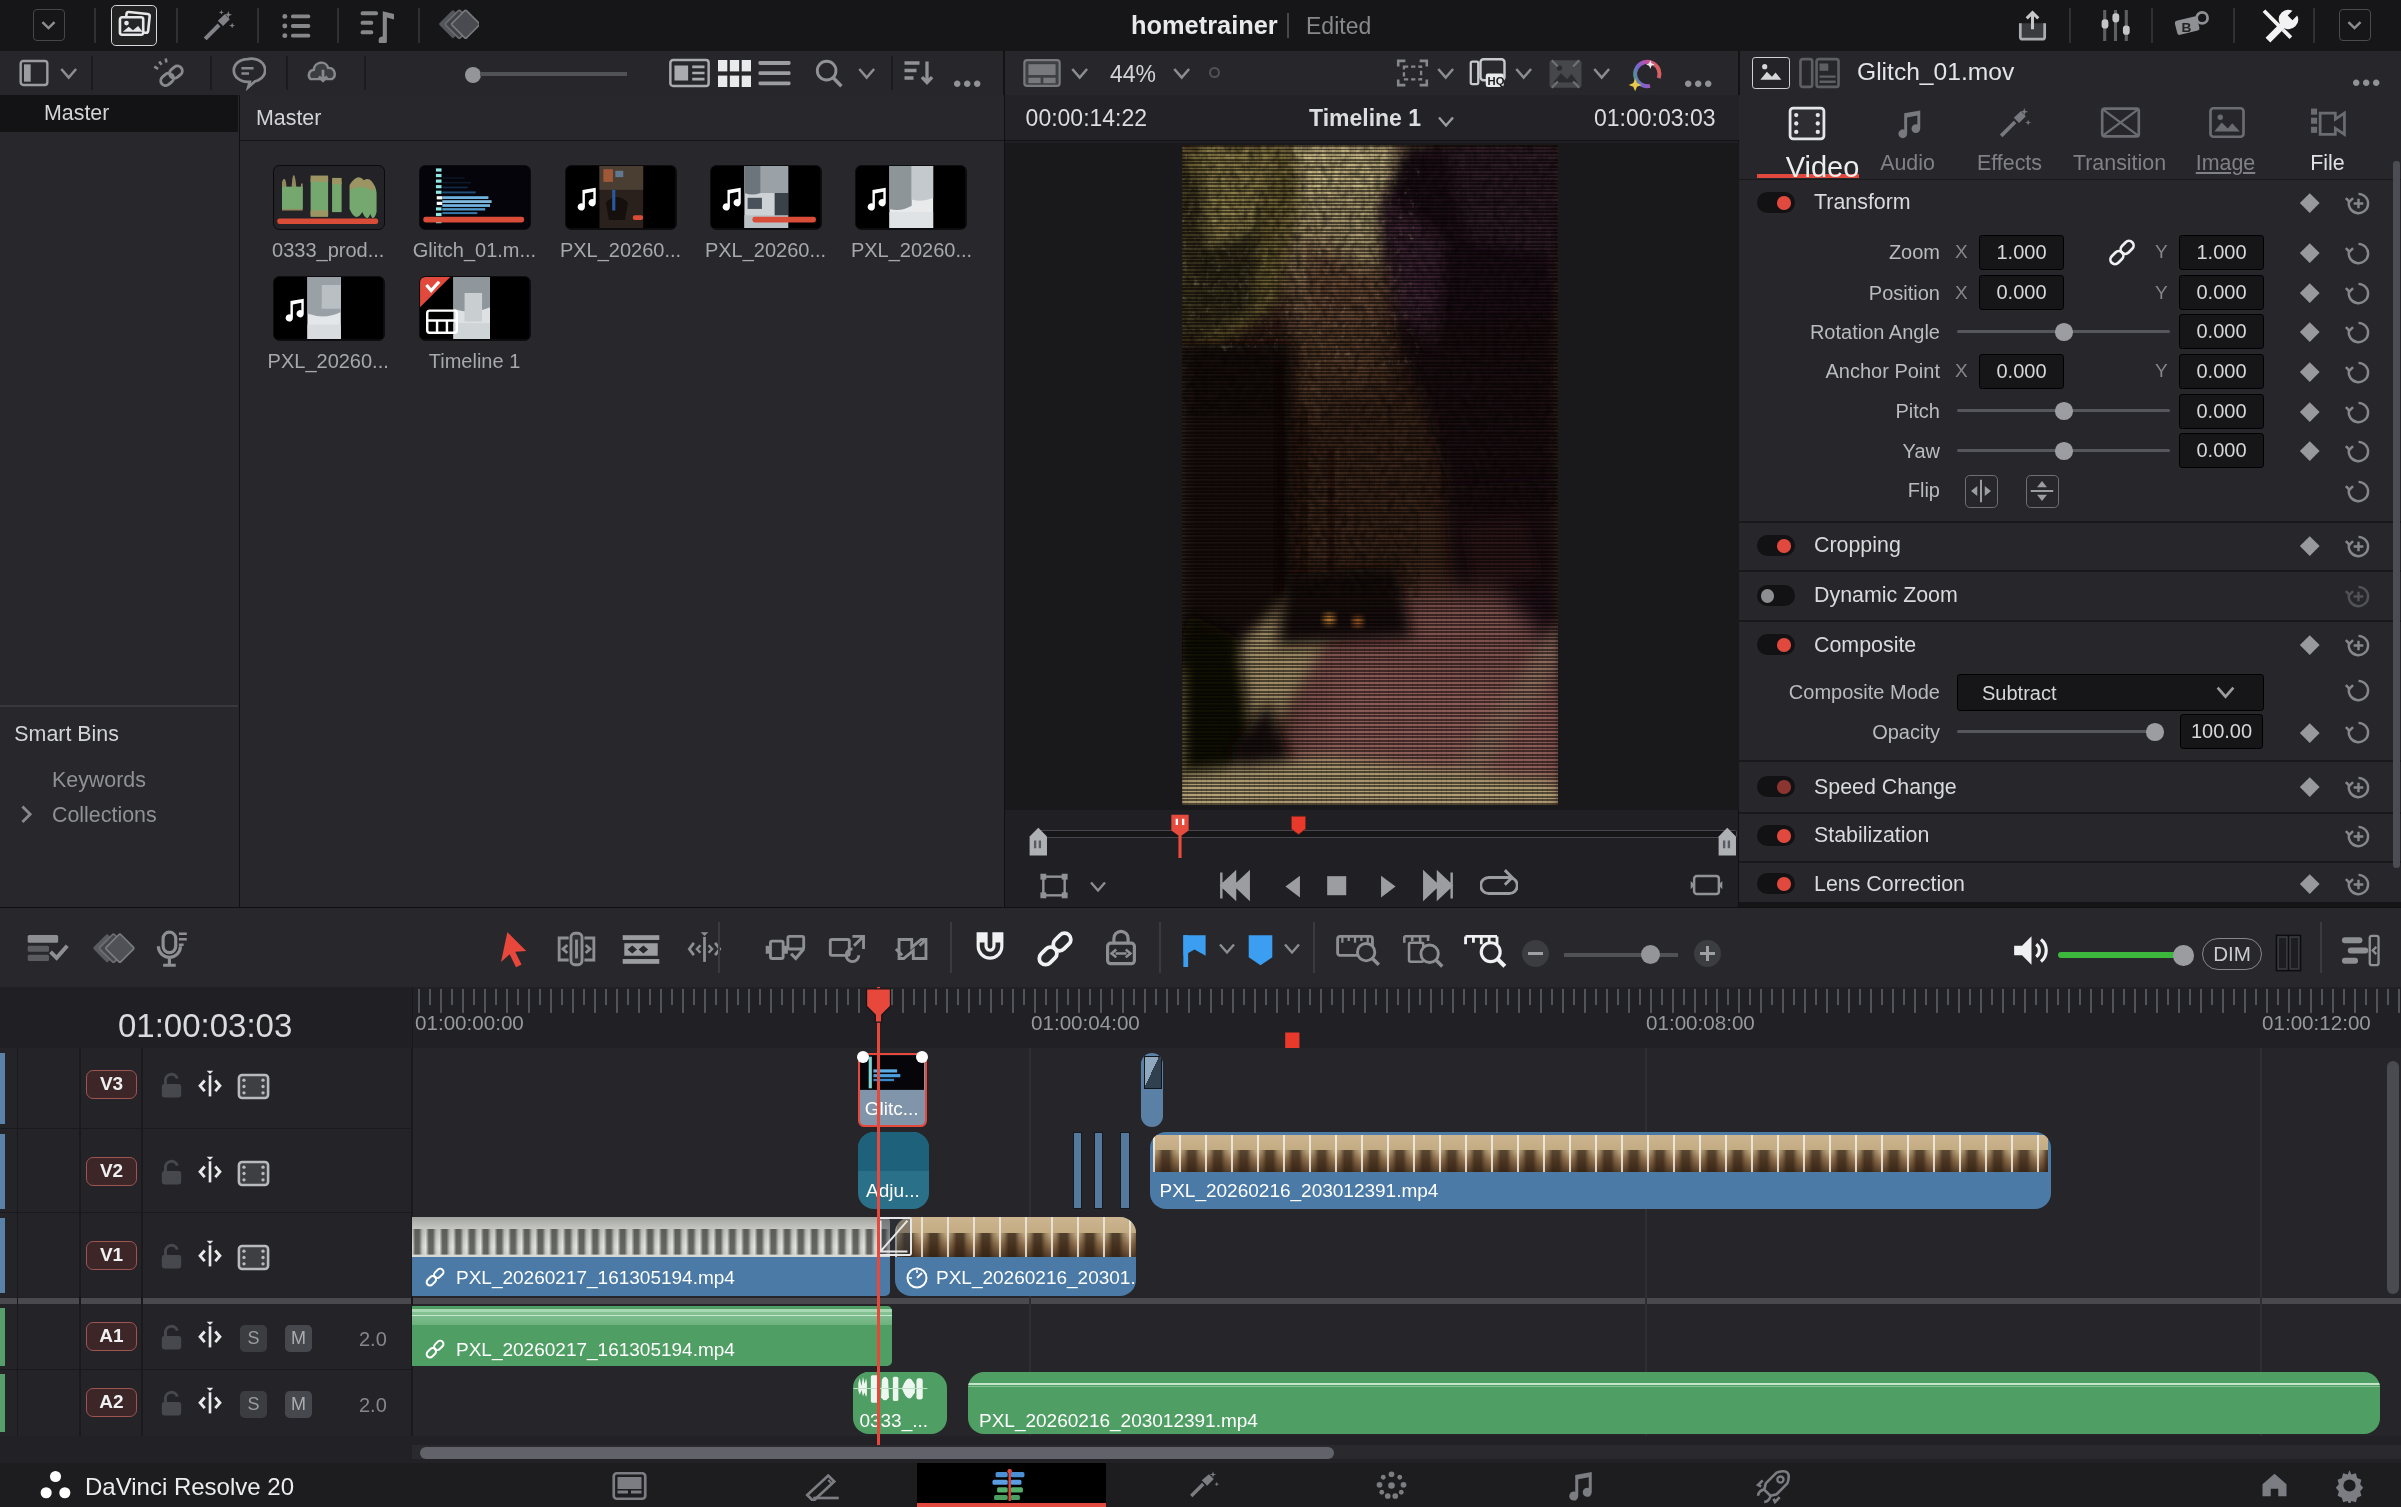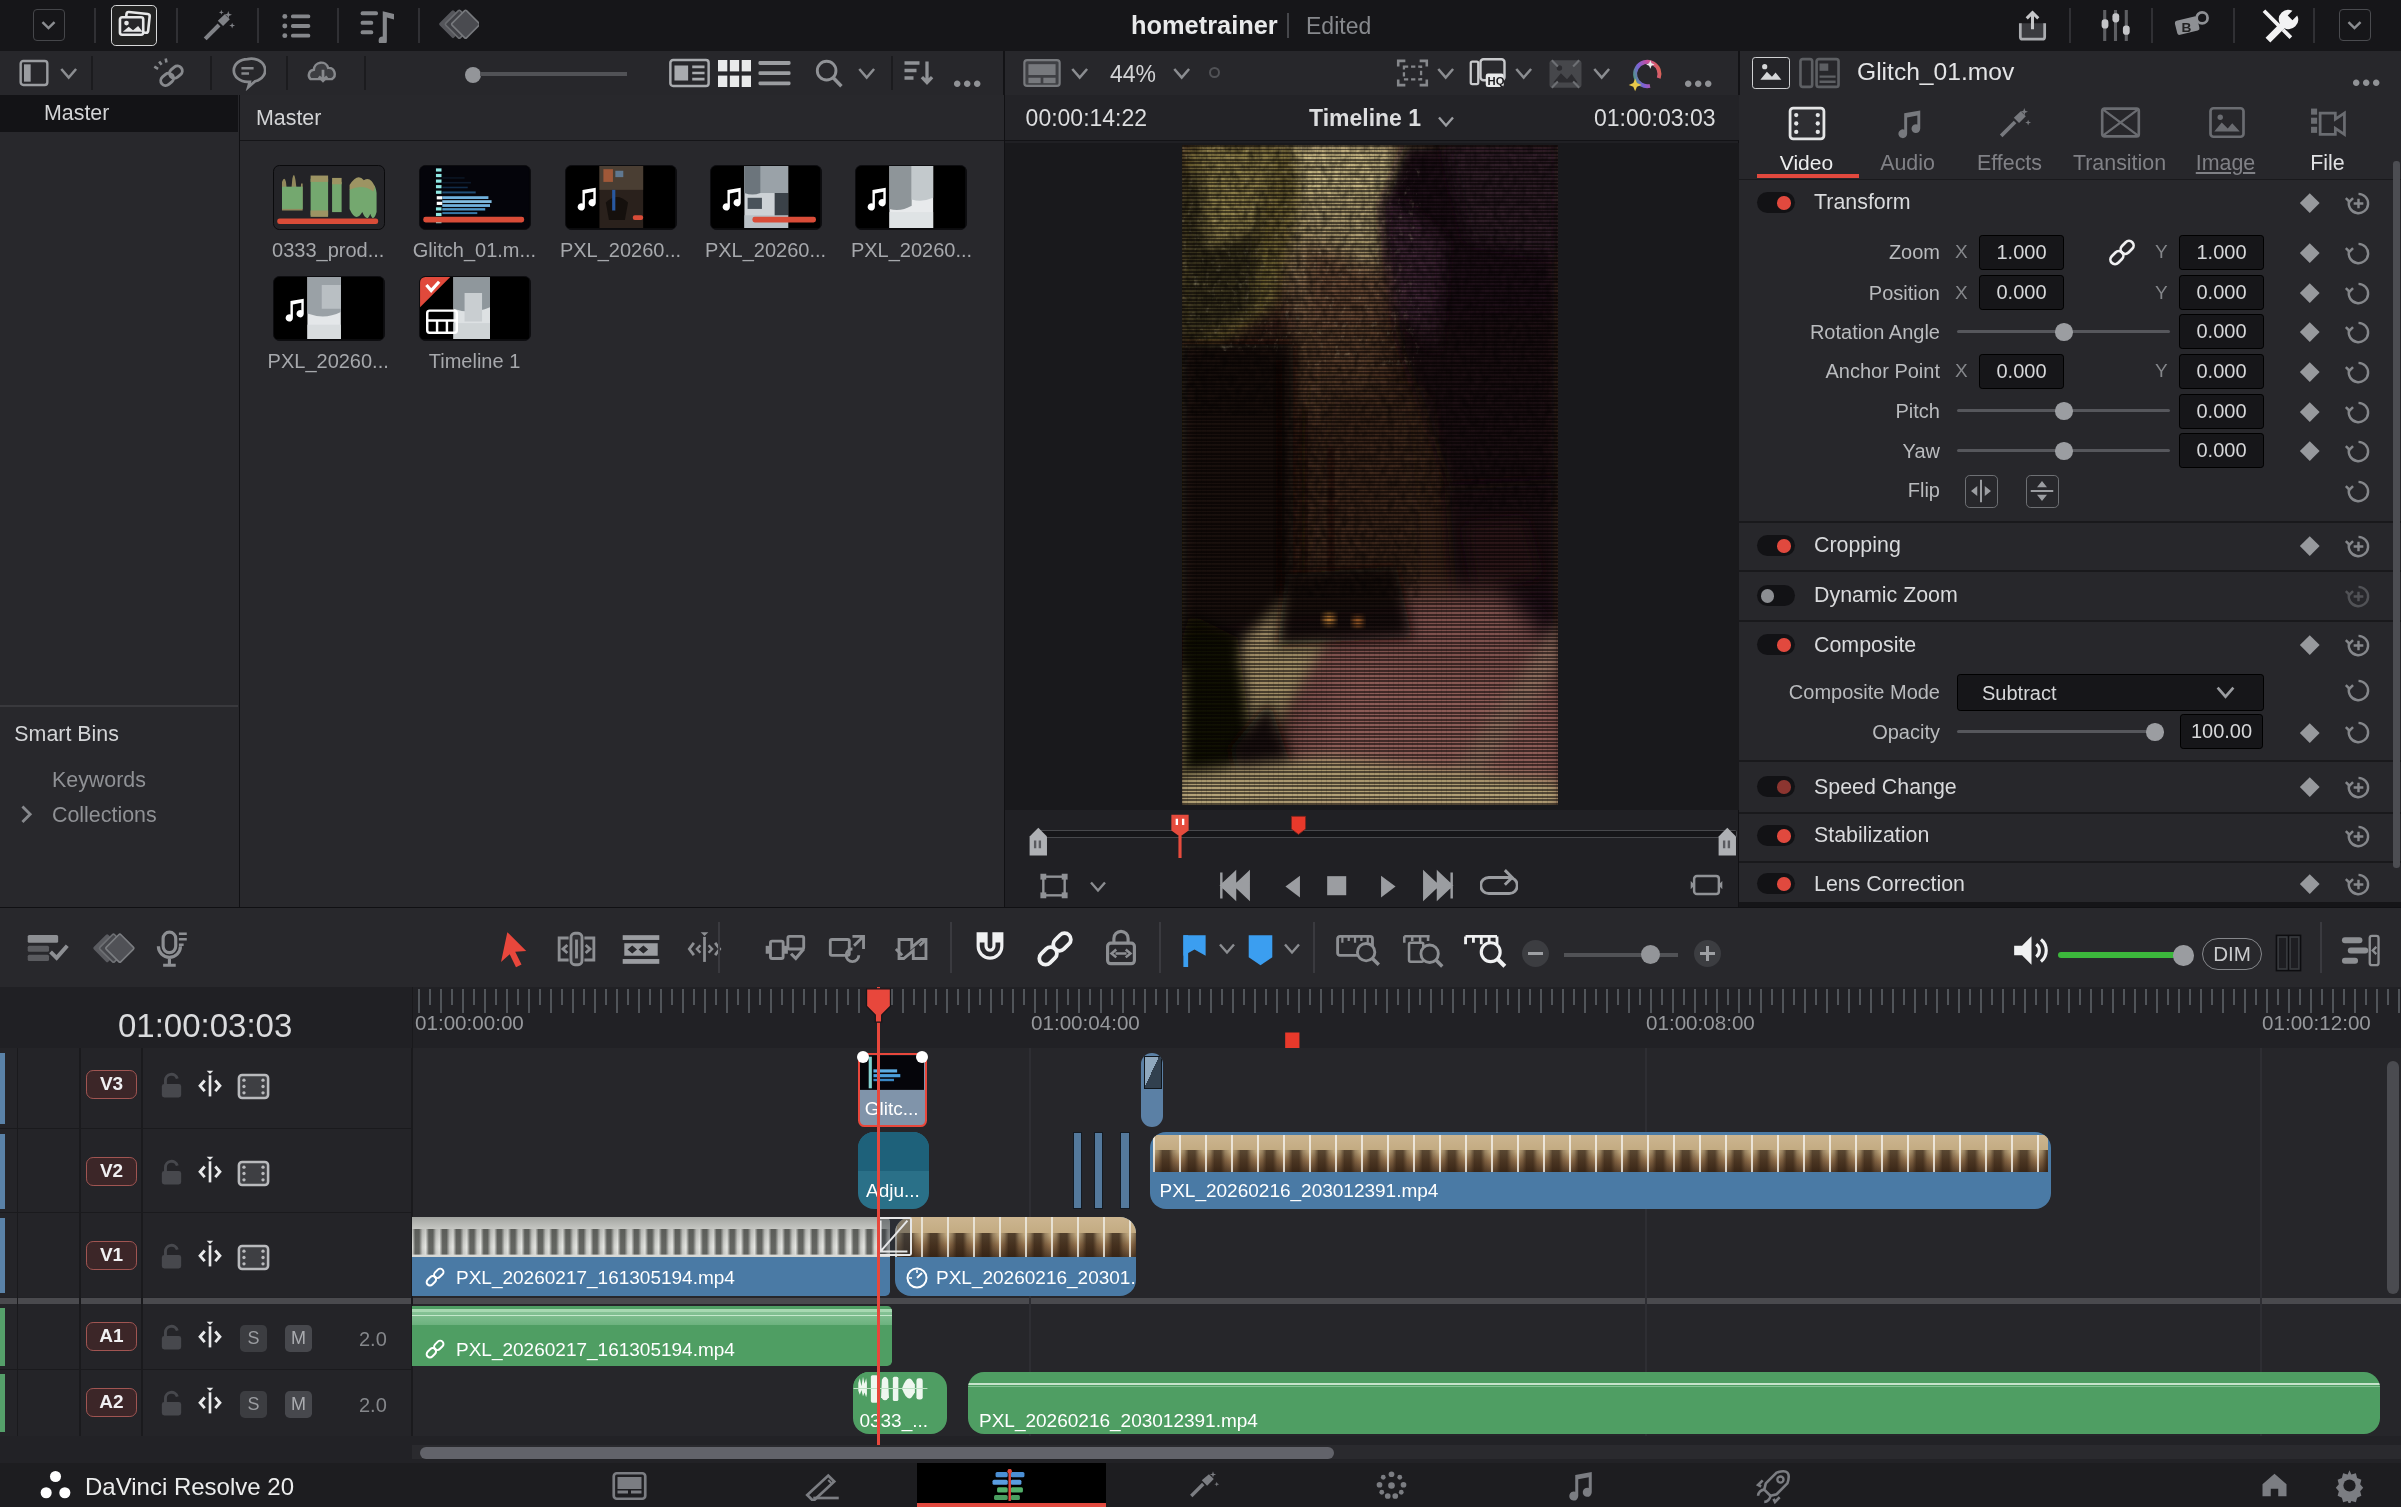--- a/index.html
+++ b/index.html
@@ -576,21 +576,21 @@
       <rect x="2" y="2" width="22" height="20" rx="2" fill="#2e2e32" stroke="#e4e5e6" stroke-width="1.8"></rect>
       <g fill="#e4e5e6">
           <circle cx="6" cy="6.5" r="1.4"></circle>
           <circle cx="6" cy="12" r="1.4"></circle>
           <circle cx="6" cy="17.5" r="1.4"></circle>
           <circle cx="20" cy="6.5" r="1.4"></circle>
           <circle cx="20" cy="12" r="1.4"></circle>
           <circle cx="20" cy="17.5" r="1.4"></circle>
         </g>
     </svg>
-    <div class="abs" style="left:24px;top:56px;width:87px;text-align:center;color:#eceded;font-size:21px;">Video</div>
+    <div class="abs" style="left:40px;top:56px;width:87px;text-align:center;color:#eceded;font-size:29px;">Video</div>
     <svg class="ico" style="left:155px;top:9.5px" width="35" height="37" viewBox="0 0 24 24">
         <path d="M9 19 a3 3 0 1 1 -2 -2.8 L7 5 l11 -2 v12.5 a3 3 0 1 1 -2 -2.8 V6.5 l-7 1.3z" fill="#77797e"></path>
       </svg>
     <div class="abs" style="left:125px;top:56px;width:87px;text-align:center;color:#808186;font-size:21.4px;">Audio</div>
     <svg class="ico" style="left:256px;top:9.5px" width="37" height="37" viewBox="0 0 24 24">
       <path d="M4 20 L13 11" stroke="#77797e" stroke-width="2.4"></path>
         <path d="M12.2 8.3 l3.4 3.4 L20 7.3 16.7 4z" fill="#77797e"></path>
       <path d="M19 2 l.6 1.8 1.8.6 -1.8.6 -.6 1.8 -.6 -1.8 -1.8 -.6 1.8 -.6z M21.5 9.5 l.5 1.4 1.4.5 -1.4.5 -.5 1.4 -.5 -1.4 -1.4 -.5 1.4 -.5z" fill="#77797e"></path>
     </svg>
     <div class="abs" style="left:227px;top:56px;width:87px;text-align:center;color:#808186;font-size:21.4px;">Effects</div>

